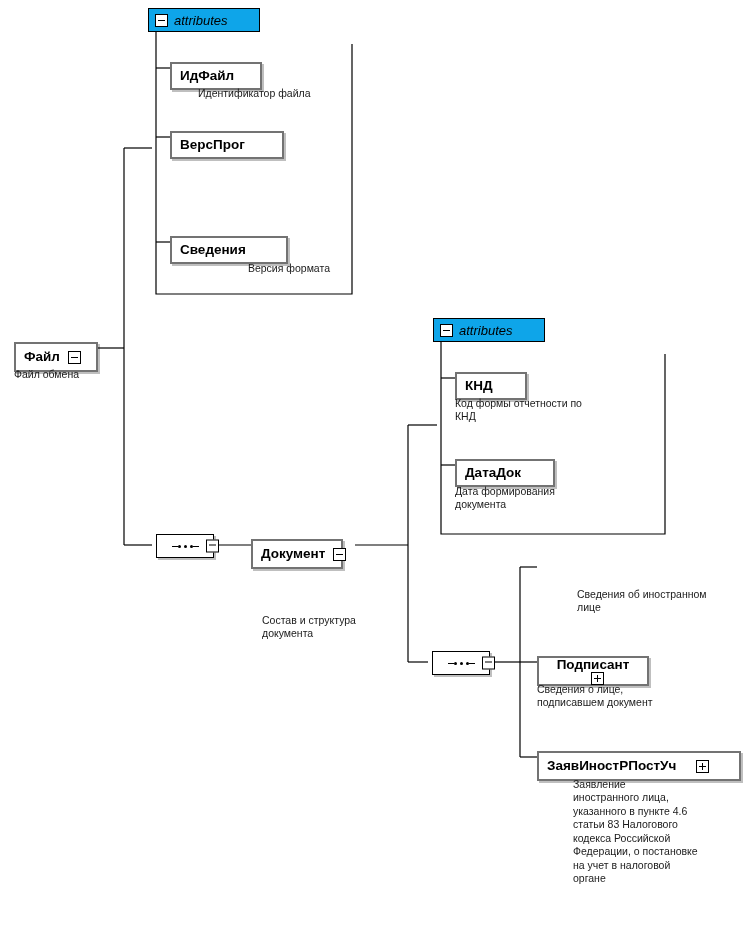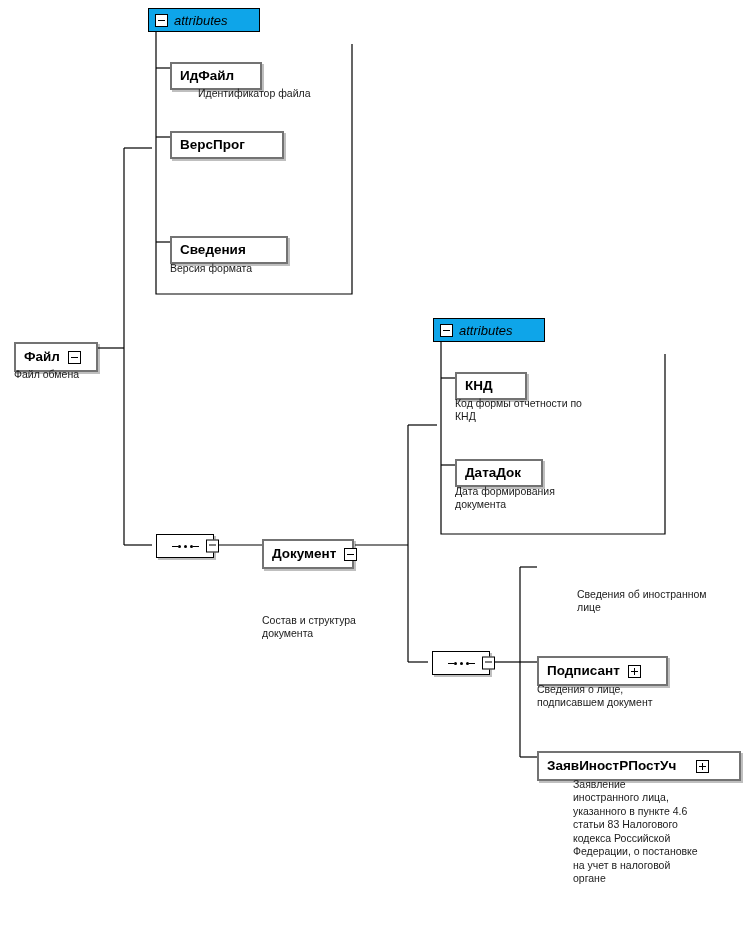--- a/index.html
+++ b/index.html
@@ -191,72 +191,72 @@
   </div>
   <div class="caption" style="left:170px; top:87px; width:190px;padding-left:28px;">Идентификатор файла</div>
 
   <div class="node elem" style="left:170px; top:122px; height:28px; width:114px;">
     <span class="lbl">ВерсПрог</span>
   </div>
 
   <div class="node elem" style="left:170px; top:227px; height:28px; width:118px;">
     <span class="lbl">Сведения</span>
   </div>
-  <div class="caption" style="left:170px; top:262px; width:160px;">Версия формата</div>
+  <div class="caption" style="left:170px; top:262px; width:160px;text-align:right;">Версия формата</div>
 
   <div class="seq" style="left:156px; top:534px;">
     <span class="dashl"></span>
     <span class="dots">
         <i></i>
         <i></i>
         <i></i>
       </span>
     <span class="dashr"></span>
     <span class="seqtoggle"></span>
   </div>
 
-  <div class="node elem" style="left:262px; top:530px; height:30px; width:92px;">
+  <div class="node elem" style="left:251px; top:530px; height:30px; width:92px;">
     <span class="lbl">Документ</span>
     <span class="toggle tg-right"></span>
   </div>
   <div class="caption" style="left:262px; top:566px; width:160px;margin-top:48px;">Состав и структура
 документа</div>
 
   <div class="node attrbox" style="left:433px; top:318px; height:24px; width:112px;">
     <span class="toggle tg-left"></span>
     <span class="lbl">attributes</span>
   </div>
 
   <div class="node elem" style="left:455px; top:363px; height:28px; width:72px;">
     <span class="lbl">КНД</span>
   </div>
   <div class="caption" style="left:455px; top:397px; width:200px;">Код формы отчетности по
 КНД</div>
 
-  <div class="node elem" style="left:455px; top:450px; height:28px; width:88px;">
+  <div class="node elem" style="left:455px; top:450px; height:28px; width:100px;">
     <span class="lbl">ДатаДок</span>
   </div>
   <div class="caption" style="left:455px; top:485px; width:180px;">Дата формирования
 документа</div>
 
   <div class="seq" style="left:432px; top:651px;">
     <span class="dashl"></span>
     <span class="dots">
         <i></i>
         <i></i>
         <i></i>
       </span>
     <span class="dashr"></span>
     <span class="seqtoggle"></span>
   </div>
 
   <div class="caption" style="left:537px; top:588px; width:200px;margin-left:40px;">Сведения об иностранном
 лице</div>
 
-  <div class="node elem" style="left:537px; top:647px; height:30px; width:131px;">
+  <div class="node elem" style="left:537px; top:647px; height:30px; width:112px;flex-direction:column;">
     <span class="lbl">Подписант</span>
     <span class="toggle plus tg-right"></span>
   </div>
   <div class="caption" style="left:537px; top:683px; width:200px;">Сведения о лице,
 подписавшем документ</div>
 
   <div class="node elem" style="left:537px; top:742px; height:30px; width:204px;gap:12px;">
     <span class="lbl">ЗаявИностPПостУч</span>
     <span class="toggle plus tg-right"></span>
   </div>

